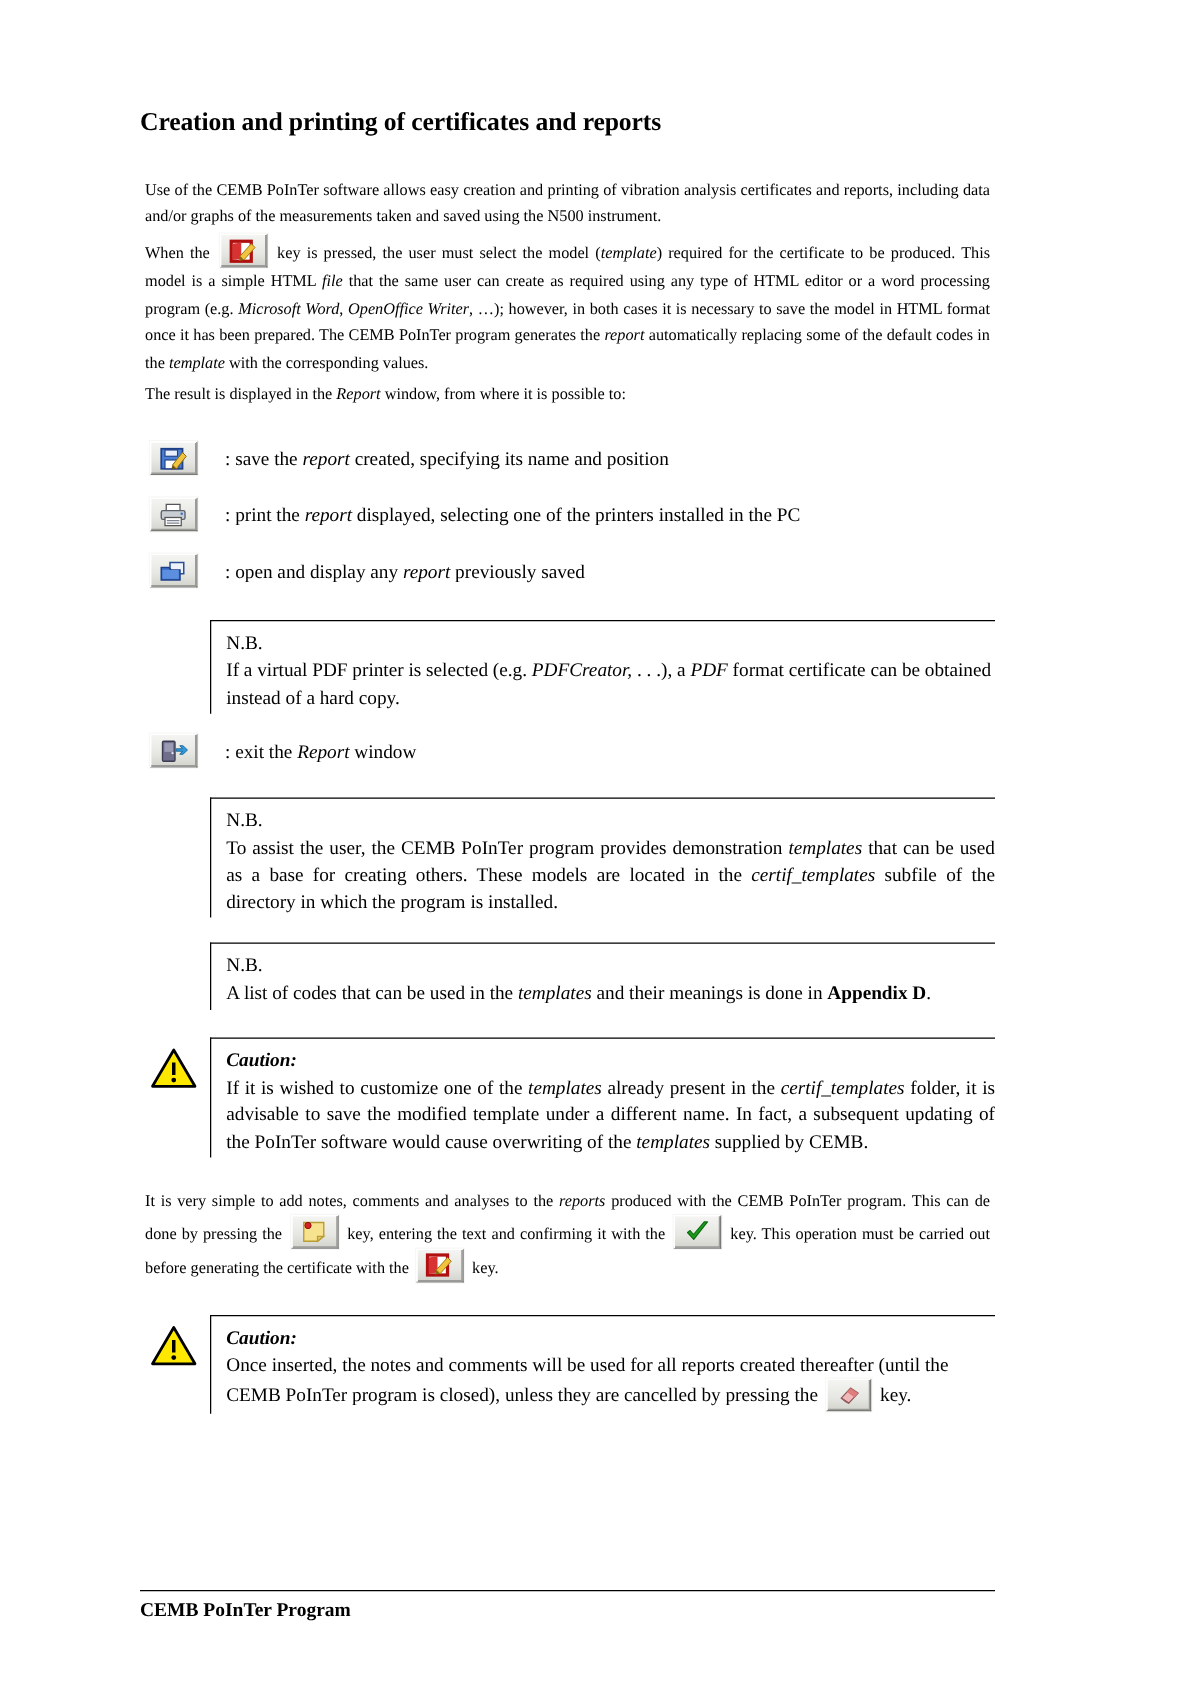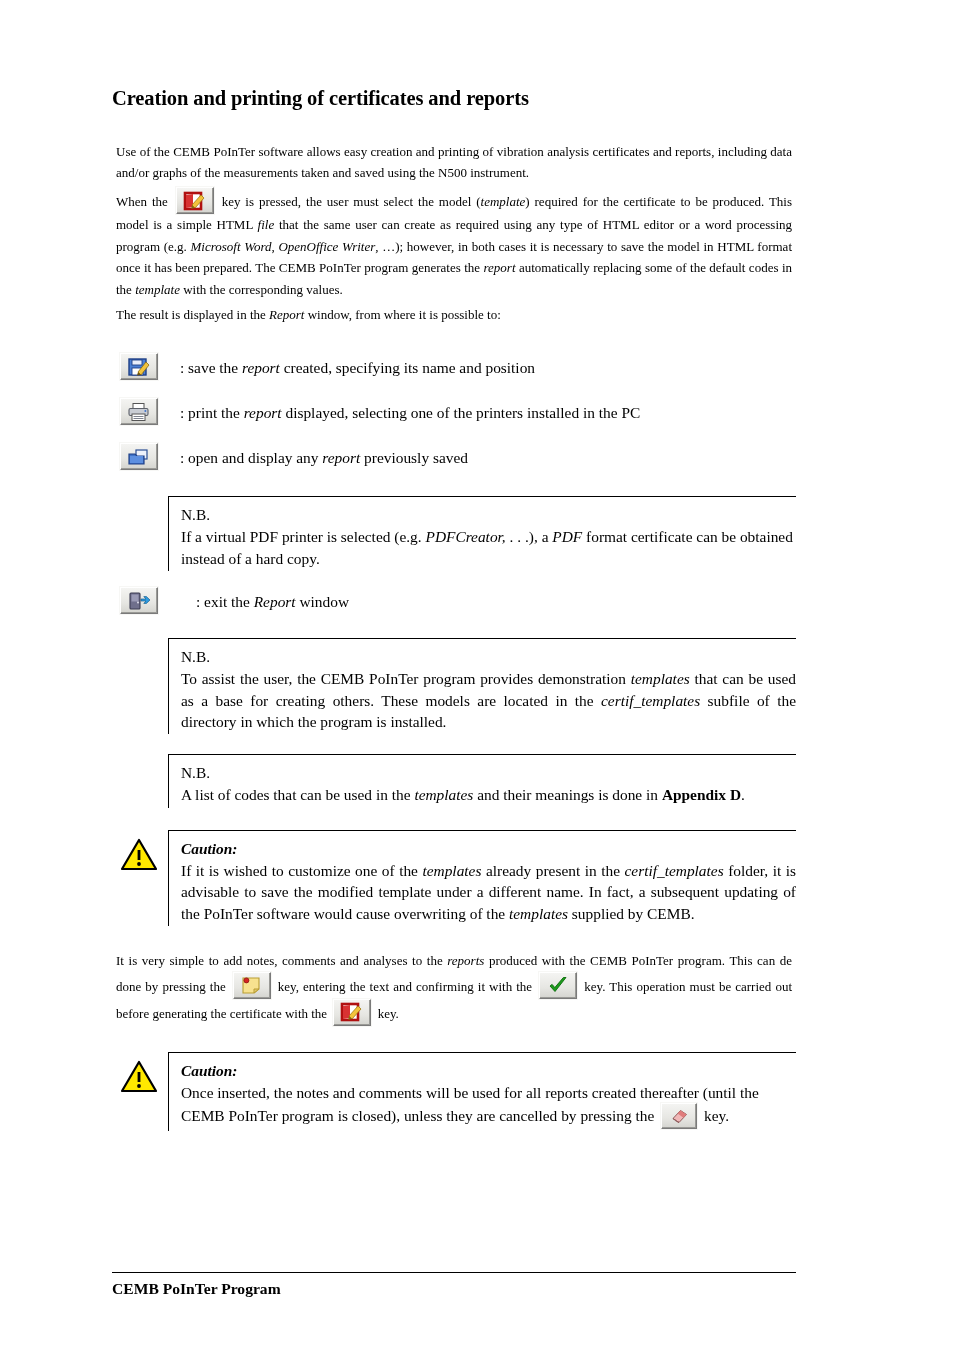--- a/index.html
+++ b/index.html
@@ -211,21 +211,21 @@
         </span>
       </div>
       <div class="icon-desc"><span>: open and display any </span><i>report</i><span> previously saved</span></div>
     </div>
 
     <div class="note-box" style="margin-top:26px;">
       <div class="nb-head">N.B.</div>
       <div class="nb-text left"><span>If a virtual PDF printer is selected (e.g. </span><i>PDFCreator,</i><span> . . .), a </span><i>PDF</i><span> format certificate can be obtained instead of a hard copy.</span></div>
     </div>
 
-    <div class="icon-row" style="margin-top:16px;gap:16px;">
+    <div class="icon-row" style="margin-top:16px;">
       <div class="btn-wrap">
         <span class="btn">
           <svg width="24" height="20" viewBox="0 0 24 20">
             <rect x="3" y="2" width="10" height="16" rx="1" fill="#6f6f8c" stroke="#3c3c52" stroke-width="1.1"></rect>
             <rect x="4.5" y="3.5" width="7" height="7" fill="#9a9ab5"></rect>
             <circle cx="11" cy="11.5" r="0.9" fill="#e8e8f2"></circle>
             <path d="M14 8 h5 l-2.2 -2.4 h2.6 L23 9 l-3.6 3.4 h-2.6 L19 10 h-5 Z" fill="#2e9be0" stroke="#18608f" stroke-width="0.7"></path>
           </svg>
         </span>
       </div>

